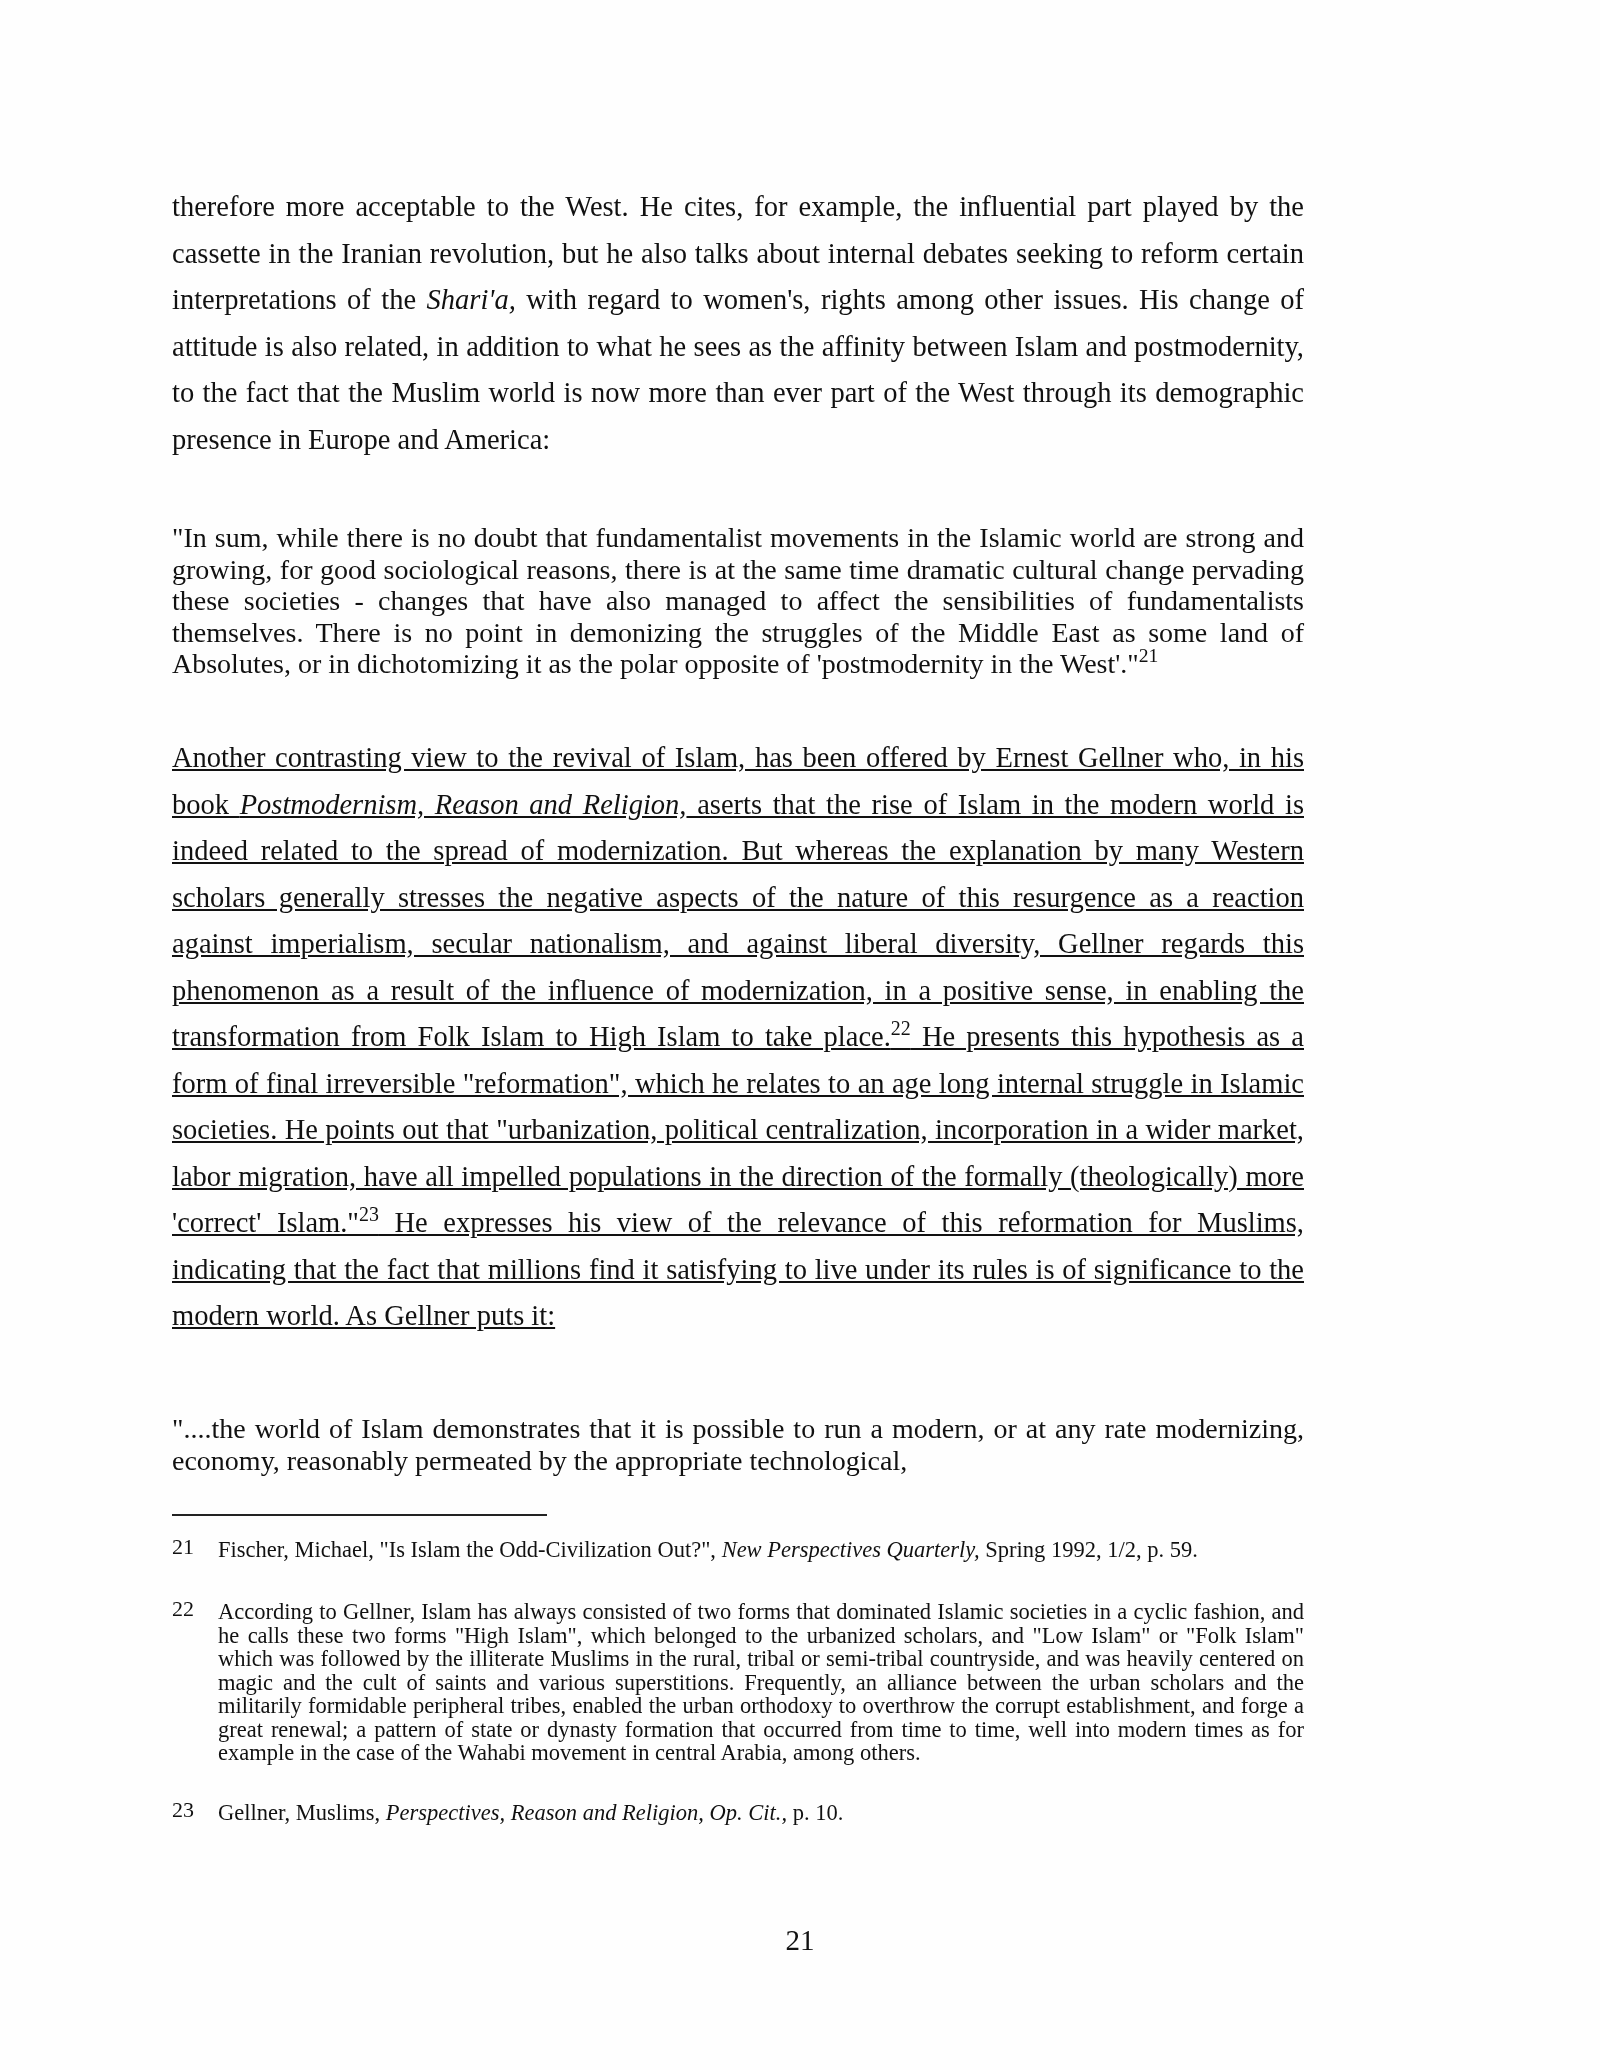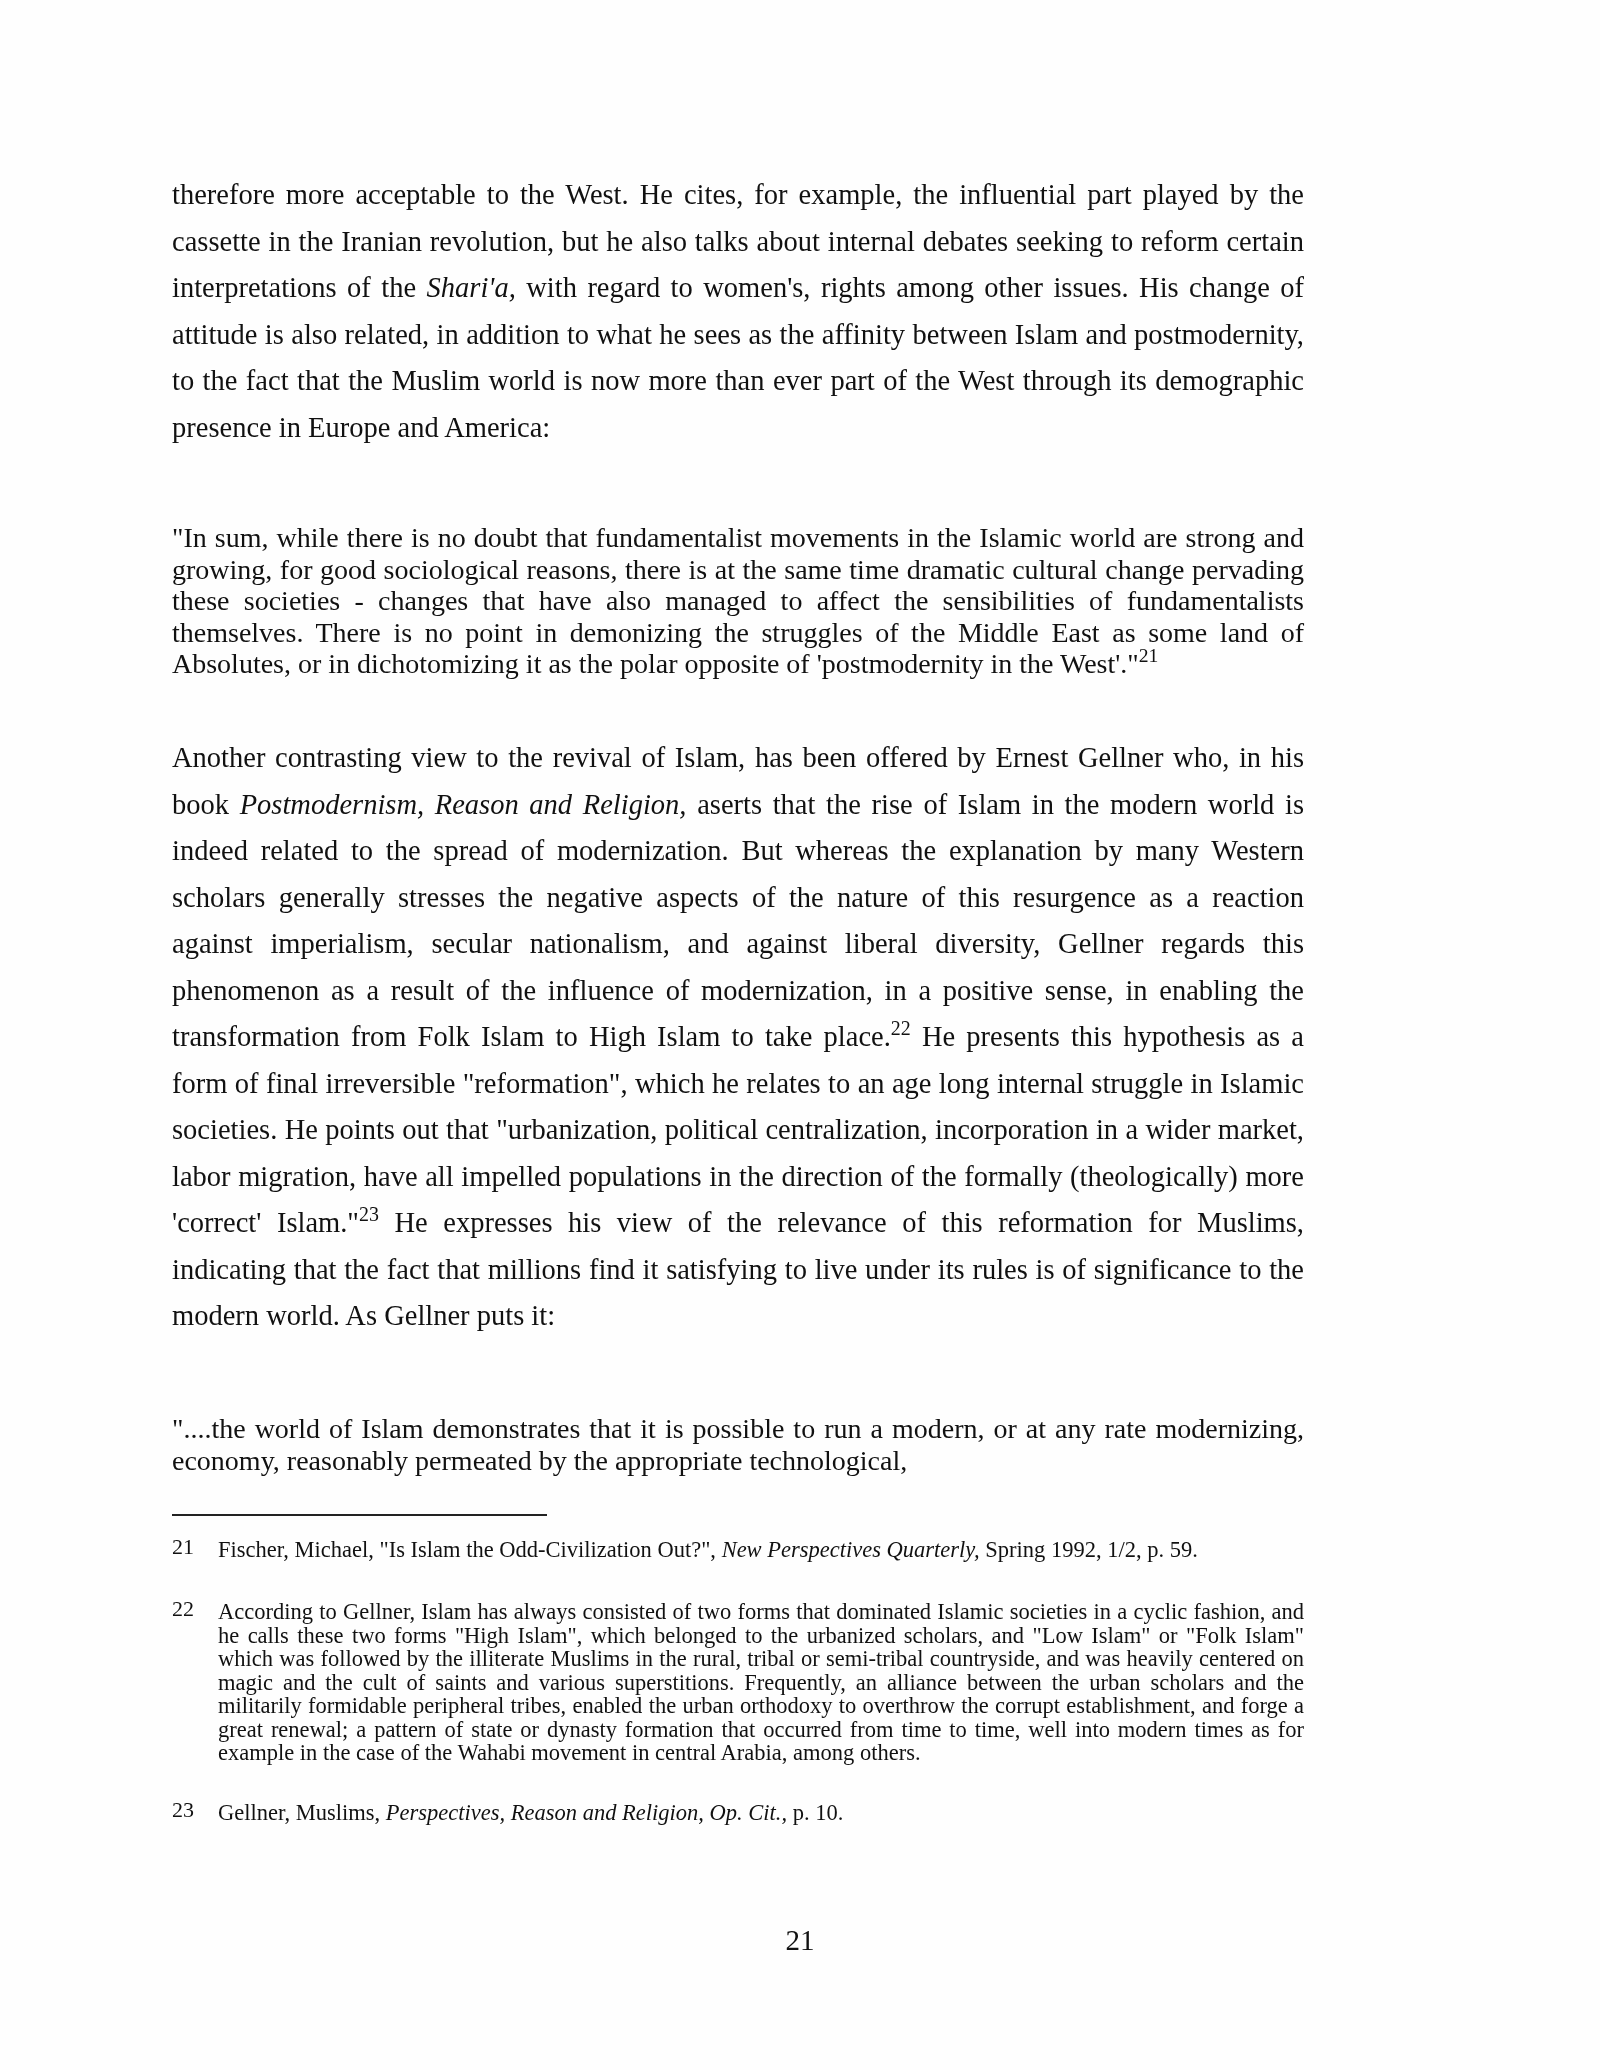--- a/index.html
+++ b/index.html
@@ -15,33 +15,33 @@
   .fn { position: absolute; left: 172px; width: 1132px; font-size: 22.5px; line-height: 23.5px; }
   .fn .num { position: absolute; left: 0; top: -3px; font-size: 22px; }
   .fn .txt { margin-left: 46px; text-align: justify; display: block; }
   .pagenum { position: absolute; top: 1924px; left: 0; width: 1600px; text-align: center; font-size: 29px; }
 </style>
 </head>
 <body>
 
 <div class="page">
 
-  <div class="col" style="top:172px;">
+  <div class="col" style="top:184px;">
     <p class="body-para">
       <span>therefore more acceptable to the West. He cites, for example, the influential part played by the cassette in the Iranian revolution, but he also talks about internal debates seeking to reform certain interpretations of the </span><i>Shari'a,</i><span> with regard to women's, rights among other issues. His change of attitude is also related, in addition to what he sees as the affinity between Islam and postmodernity, to the fact that the Muslim world is now more than ever part of the West through its demographic presence in Europe and America:</span>
     </p>
   </div>
 
   <div class="col" style="top:522px;">
     <p class="quote">
       <span>"In sum, while there is no doubt that fundamentalist movements in the Islamic world are strong and growing, for good sociological reasons, there is at the same time dramatic cultural change pervading these societies - changes that have also managed to affect the sensibilities of fundamentalists themselves. There is no point in demonizing the struggles of the Middle East as some land of Absolutes, or in dichotomizing it as the polar opposite of 'postmodernity in the West'."</span><sup>21</sup>
     </p>
   </div>
 
-  <div class="col" style="top:735px;">
+  <div class="col" style="top:735px;text-decoration:underline;">
     <p class="body-para">
       <span>Another contrasting view to the revival of Islam, has been offered by Ernest Gellner who, in his book </span><i>Postmodernism, Reason and Religion,</i><span> aserts that the rise of Islam in the modern world is indeed related to the spread of modernization. But whereas the explanation by many Western scholars generally stresses the negative aspects of the nature of this resurgence as a reaction against imperialism, secular nationalism, and against liberal diversity, Gellner regards this phenomenon as a result of the influence of modernization, in a positive sense,  in enabling the transformation from Folk Islam to High Islam to take place.</span><sup>22</sup><span> He presents this hypothesis as a form of final irreversible "reformation", which he relates to an age long internal struggle in Islamic societies. He points out that "urbanization, political centralization, incorporation in a wider market, labor migration, have all impelled populations in the direction of the formally (theologically) more 'correct' Islam."</span><sup>23</sup><span> He expresses his view of the relevance of this reformation for Muslims, indicating that the fact that millions find it satisfying to live under its rules is of significance to the modern world. As Gellner puts it:</span>
     </p>
   </div>
 
   <div class="col" style="top:1413px;">
     <p class="quote">
       <span>"....the world of Islam demonstrates that it is possible to run a modern, or at any rate modernizing, economy, reasonably permeated by the appropriate technological,</span>
     </p>
   </div>

